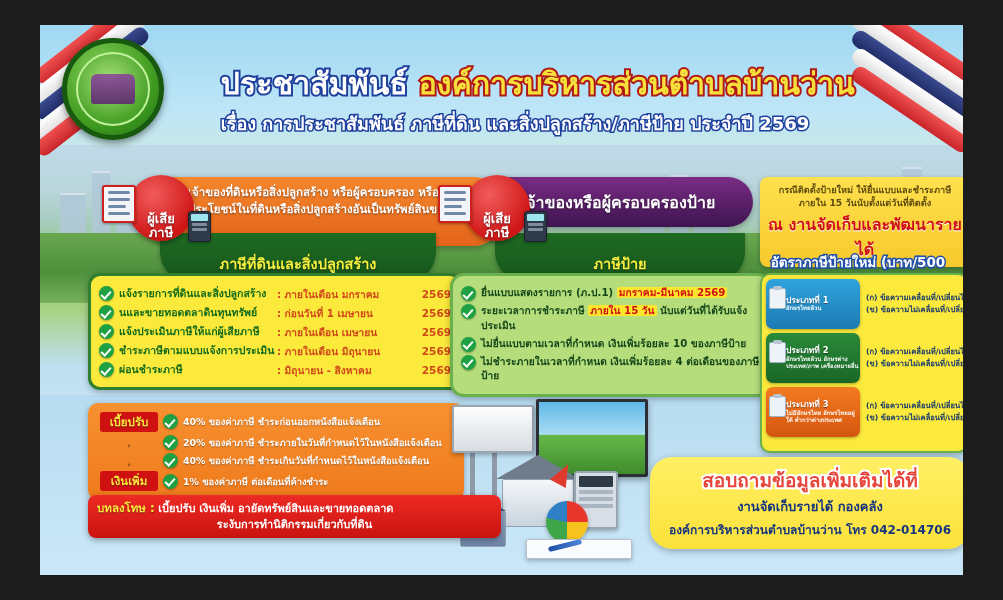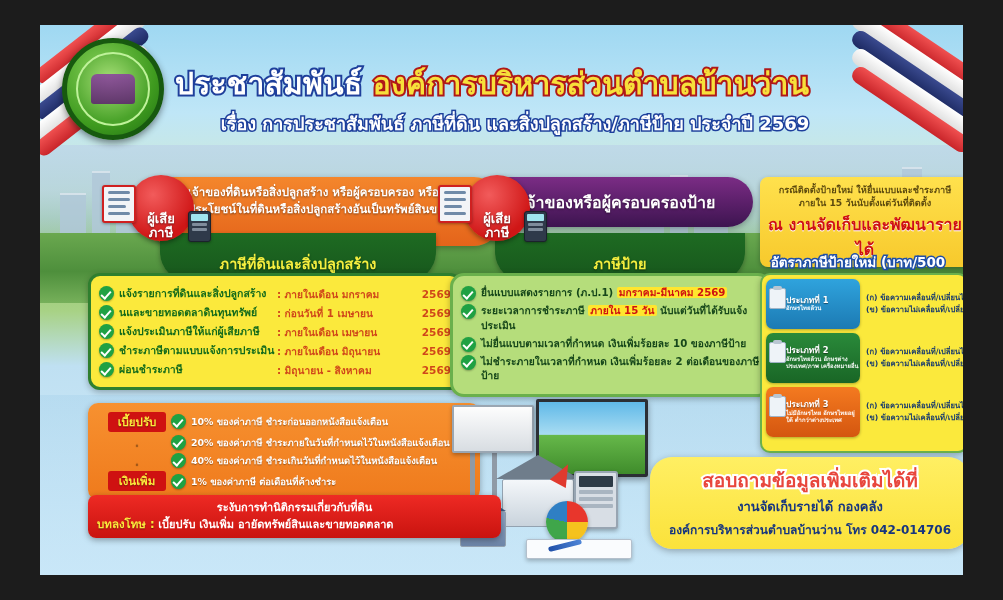--- a/index.html
+++ b/index.html
@@ -31,21 +31,21 @@
 
   .seal{position:absolute;left:22px;top:13px;width:92px;height:92px;border-radius:50%;
     background:radial-gradient(circle at 38% 32%,#86d158,#3f9b1f 62%,#1f6f12);
     border:5px solid #17590f;box-shadow:0 3px 7px rgba(0,0,0,.45);}
   .seal .inner{position:absolute;inset:9px;border-radius:50%;border:2px solid #bff29a;
     background:radial-gradient(circle at 45% 38%,#a7e077,#4aa32a 70%);
     display:flex;align-items:center;justify-content:center;}
   .seal .mark{width:44px;height:30px;border-radius:6px 6px 3px 3px;
     background:linear-gradient(180deg,#8a3fa0,#5d2170);opacity:.85;}
 
-  .title-main{position:absolute;left:135px;top:44px;width:680px;text-align:left;
+  .title-main{position:absolute;left:135px;top:44px;width:680px;text-align:right;
     font-size:30px;font-weight:bold;letter-spacing:.2px;line-height:1;}
   .title-main .w1{color:#fff;-webkit-text-stroke:4px #1e3f9b;paint-order:stroke fill;}
   .title-main .w2{color:#f7e03a;-webkit-text-stroke:4px #b01818;paint-order:stroke fill;}
   .title-sub{position:absolute;left:135px;top:84px;width:680px;text-align:center;
     font-size:18px;font-weight:bold;color:#ffffff;-webkit-text-stroke:3px #1d3f9c;paint-order:stroke fill;}
 
   
   .payer-badge{position:absolute;width:66px;height:66px;border-radius:50%;
     background:radial-gradient(circle at 38% 30%,#f25b5b,#cf1616 70%);
     box-shadow:0 2px 5px rgba(0,0,0,.4);z-index:5;
@@ -116,21 +116,21 @@
   .clip{position:absolute;left:3px;top:9px;width:15px;height:19px;background:#eef3f8;border-radius:2px;
     border:1px solid #9fb3c6;}
   .clip:before{content:"";position:absolute;left:3px;top:-3px;width:9px;height:4px;background:#b9c6d2;border-radius:2px;}
   .cat .t1{font-size:8.4px;font-weight:bold;line-height:1.1;text-shadow:0 1px 1px rgba(0,0,0,.45);}
   .cat .t2{font-size:5.9px;font-weight:bold;line-height:1.2;opacity:.95;}
   .opts{flex:1;padding:0 3px 0 6px;}
   .opt{font-size:7.6px;font-weight:bold;color:#1a3c6e;line-height:1.55;white-space:nowrap;}
 
   
   #penalty{position:absolute;left:48px;top:378px;width:352px;border-radius:10px;
-    background:linear-gradient(180deg,#f79130,#ef7a1c);padding:6px 20px;
+    background:linear-gradient(180deg,#f79130,#ef7a1c);padding:6px 12px;
     box-shadow:0 2px 6px rgba(0,0,0,.3);}
   #penalty .row{display:flex;align-items:center;margin:2.5px 0;}
   .tag{flex:none;width:58px;font-size:11.5px;font-weight:bold;color:#fbe93c;
     background:#cf1111;border-radius:3px;text-align:center;padding:1px 0;margin-right:5px;
     text-shadow:0 1px 1px rgba(0,0,0,.4);}
   .tag.blank{background:transparent;color:transparent;}
   .ptxt{flex:1;font-size:9.4px;font-weight:bold;color:#fff;text-shadow:0 1px 1px rgba(0,0,0,.35);}
 
   
   #punish{position:absolute;left:48px;top:470px;width:395px;border-radius:8px;
@@ -318,21 +318,21 @@
     <div class="row">
       <span class="chk"></span>
       <span class="txt"><span>ระยะเวลาการชำระภาษี </span><span class="hl">ภายใน 15 วัน</span><span> นับแต่วันที่ได้รับแจ้งประเมิน</span></span>
     </div>
     <div class="row">
       <span class="chk"></span>
       <span class="txt">ไม่ยื่นแบบตามเวลาที่กำหนด เงินเพิ่มร้อยละ 10 ของภาษีป้าย</span>
     </div>
     <div class="row">
       <span class="chk"></span>
-      <span class="txt">ไม่ชำระภายในเวลาที่กำหนด เงินเพิ่มร้อยละ 2 ต่อเดือนของภาษีป้าย</span>
+      <span class="txt">ไม่ชำระภายในเวลาที่กำหนด เงินเพิ่มร้อยละ 4 ต่อเดือนของภาษีป้าย</span>
     </div>
   </div>
 
   <div id="rate-box">
     <div class="rate-row">
       <div class="cat c1">
         <span class="clip"></span>
         <div>
           <div class="t1">ประเภทที่ 1</div>
           <div class="t2">อักษรไทยล้วน</div>
@@ -371,21 +371,21 @@
         <div class="opt">(ข) ข้อความไม่เคลื่อนที่/เปลี่ยนไม่ได้</div>
       </div>
 
     </div>
   </div>
 
   <div id="penalty">
     <div class="row">
       <span class="tag">เบี้ยปรับ</span>
       <span class="chk"></span>
-      <span class="ptxt">10% ของค่าภาษี ชำระก่อนออกหนังสือแจ้งเตือน</span>
+      <span class="ptxt">40% ของค่าภาษี ชำระก่อนออกหนังสือแจ้งเตือน</span>
     </div>
     <div class="row">
       <span class="tag blank">.</span>
       <span class="chk"></span>
       <span class="ptxt">20% ของค่าภาษี ชำระภายในวันที่กำหนดไว้ในหนังสือแจ้งเตือน</span>
     </div>
     <div class="row">
       <span class="tag blank">.</span>
       <span class="chk"></span>
       <span class="ptxt">40% ของค่าภาษี ชำระเกินวันที่กำหนดไว้ในหนังสือแจ้งเตือน</span>
@@ -412,22 +412,22 @@
         <s></s>
         <s></s>
     </div>
     <div class="pie" style="left:98px;top:104px;"></div>
     <div class="arrow" style="left:106px;top:66px;"></div>
     <div class="paper" style="left:78px;top:142px;width:104px;height:18px;"></div>
     <div class="pen" style="left:100px;top:146px;"></div>
   </div>
 
   <div id="punish">
+    <div class="bd"><span class="hdl">บทลงโทษ :</span><span> เบี้ยปรับ เงินเพิ่ม อายัดทรัพย์สินและขายทอดตลาด</span></div>
     <div class="bd ctr">ระงับการทำนิติกรรมเกี่ยวกับที่ดิน</div>
-    <div class="bd"><span class="hdl">บทลงโทษ :</span><span> เบี้ยปรับ เงินเพิ่ม อายัดทรัพย์สินและขายทอดตลาด</span></div>
   </div>
 
   <div id="contact">
     <div class="ch">สอบถามข้อมูลเพิ่มเติมได้ที่</div>
     <div class="c1">งานจัดเก็บรายได้ กองคลัง</div>
     <div class="c2">องค์การบริหารส่วนตำบลบ้านว่าน โทร 042-014706</div>
   </div>
 
 
 </div>

